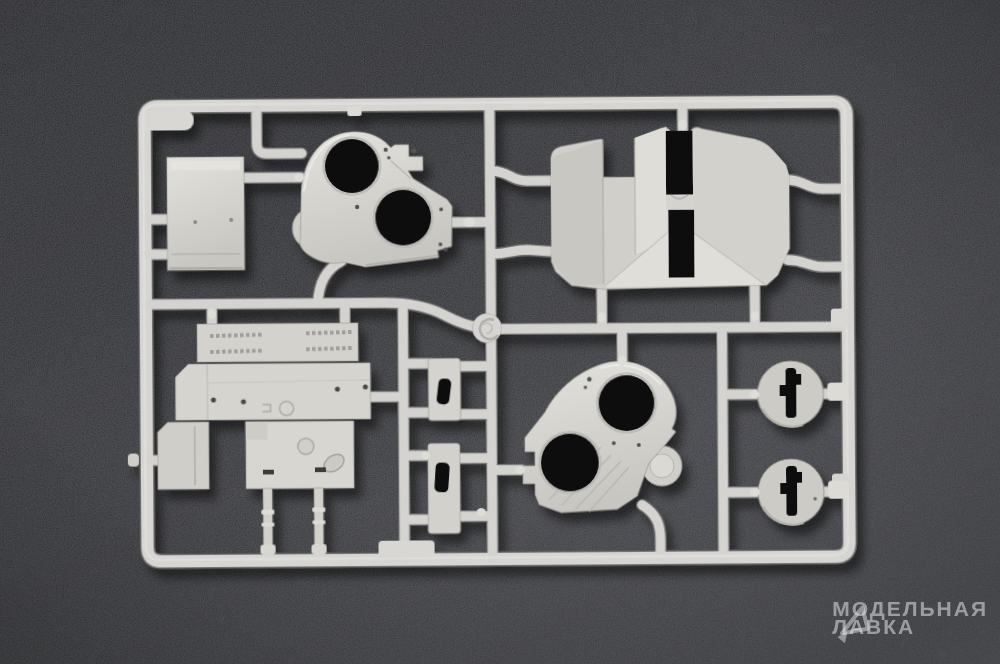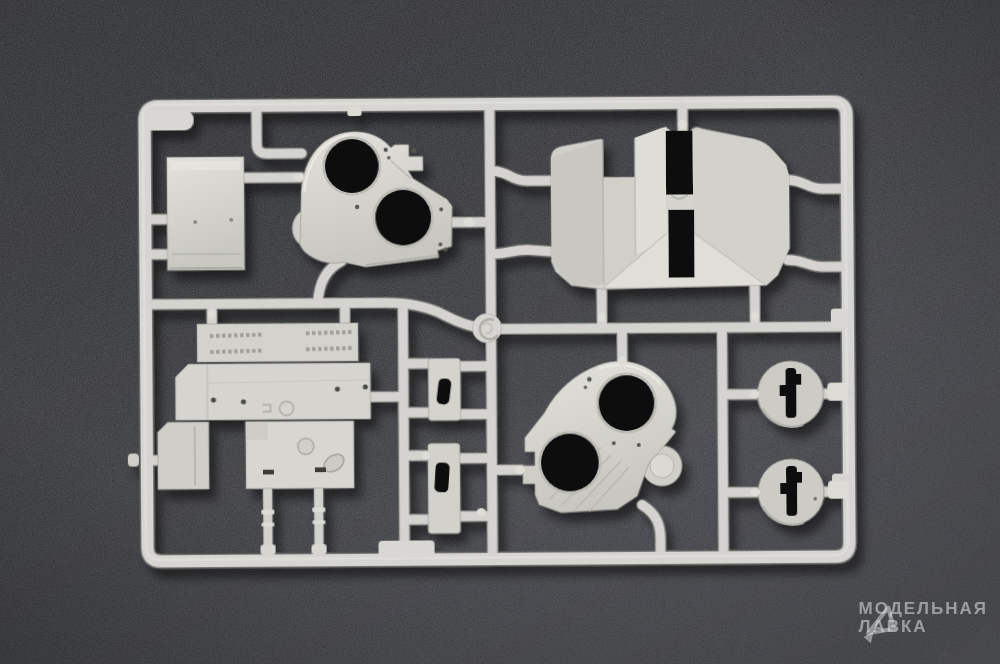--- a/index.html
+++ b/index.html
@@ -6,21 +6,21 @@
   .stage{
     position:relative;width:1000px;height:664px;overflow:hidden;
     background:linear-gradient(152deg,#1e1f22 0%,#26272b 28%,#323337 55%,#44454b 78%,#575960 100%);
     font-family:"Liberation Sans", sans-serif;
   }
   .stage svg{position:absolute;left:0;top:0;}
   .watermark{
     position:absolute;right:12px;top:600px;display:flex;align-items:flex-start;gap:8px;
     color:rgba(226,227,231,0.55);user-select:none;
   }
-  .wm-text{font-weight:bold;font-size:17px;line-height:18px;letter-spacing:2px;}
+  .wm-text{font-weight:bold;font-size:21px;line-height:18px;letter-spacing:2px;}
   .wm-logo{width:44px;height:46px;flex:0 0 auto;margin-top:2px;}
 </style>
 </head>
 <body>
 
 <div class="stage">
 
 <svg width="1000" height="664" viewBox="0 0 1000 664">
   <defs>
     <linearGradient id="plasticG" x1="0" y1="0" x2="0.25" y2="1">

